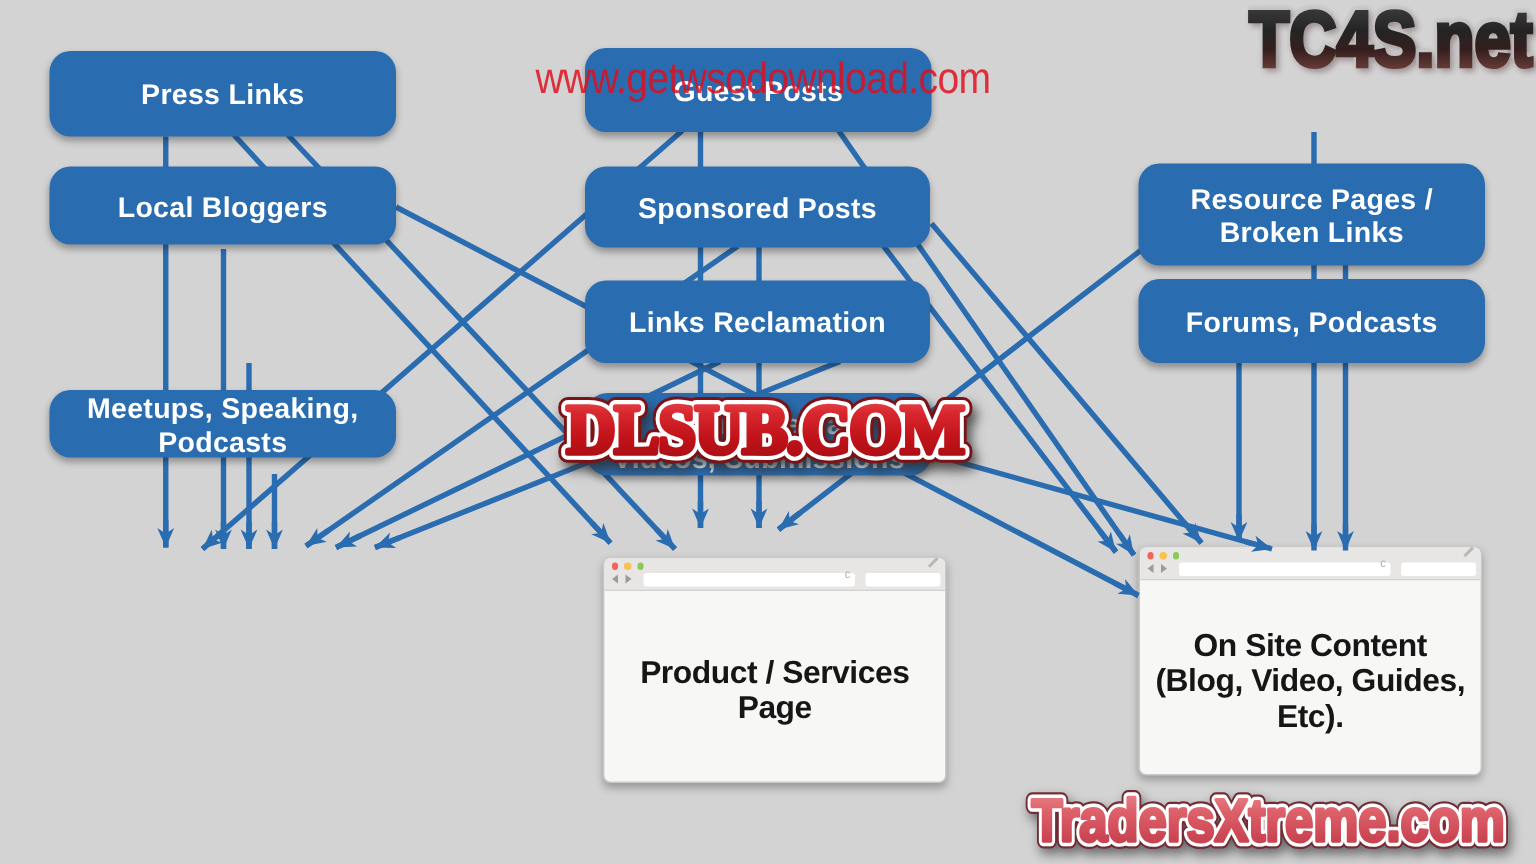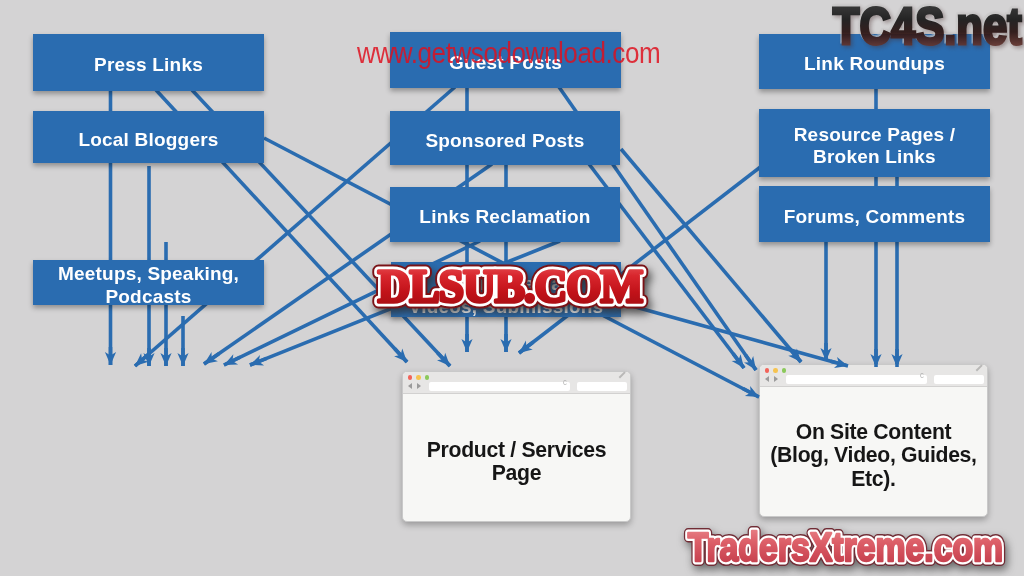--- a/index.html
+++ b/index.html
@@ -3,21 +3,21 @@
 <style>
 html,body{margin:0;padding:0;background:#d4d3d4;}
 #stage{position:relative;width:1024px;height:576px;overflow:hidden;
   background:#d4d3d4;font-family:"Liberation Sans",sans-serif;}
 svg.lay{position:absolute;left:0;top:0;}
 #lines{z-index:1;}
 #heads{z-index:3;}
 .bx{position:absolute;z-index:2;background:#2a6cb0;color:#fff;font-weight:bold;
   display:flex;align-items:center;justify-content:center;text-align:center;
   line-height:1.18;letter-spacing:.2px;
-  box-shadow:0 3px 5px rgba(0,0,0,.32);}
+  box-shadow:0 3px 5px rgba(0,0,0,.32);border-radius:14px;}
 .bx span{transform:translateY(2.5px);}
 .bx.m4 span{transform:translateY(6px);}
 .win{position:absolute;z-index:2;background:#f7f7f5;border-radius:5px;
   border:1px solid #c9c9c9;box-sizing:border-box;
   box-shadow:0 3px 6px rgba(0,0,0,.28);}
 .tb{position:absolute;left:0;top:0;right:0;height:21px;background:#e7e6e5;
   border-bottom:1px solid #d2d1d0;border-radius:4px 4px 0 0;}
 .dot{position:absolute;top:3px;width:4.6px;height:4.6px;border-radius:50%;}
 .nav{position:absolute;top:11px;width:0;height:0;border-top:3.2px solid transparent;
   border-bottom:3.2px solid transparent;}
@@ -85,28 +85,25 @@
     </div>
 <div class="bx" style="left:390px;top:111px;width:230px;height:54px;font-size:19px">
       <span>Sponsored Posts</span>
     </div>
 <div class="bx" style="left:390px;top:187px;width:230px;height:55px;font-size:19px">
       <span>Links Reclamation</span>
     </div>
 <div class="bx m4" style="left:391px;top:262px;width:230px;height:55px;font-size:19px">
       <span>Social Media,<br>Videos, Submissions</span>
     </div>
-<div class="bx" style="left:759px;top:34px;width:231px;height:55px;font-size:19px">
-      <span>Link Roundups</span>
-    </div>
 <div class="bx" style="left:759px;top:109px;width:231px;height:68px;font-size:19px">
       <span>Resource Pages /<br>Broken Links</span>
     </div>
 <div class="bx" style="left:759px;top:186px;width:231px;height:56px;font-size:19px">
-      <span>Forums, Comments</span>
+      <span>Forums, Podcasts</span>
     </div>
 
 <div class="win wlow" style="left:402px;top:371px;width:229px;height:151px">
  <div class="tb">
   <span class="dot" style="left:4.7px;background:#f2645a"></span>
   <span class="dot" style="left:13.2px;background:#f6c350"></span>
   <span class="dot" style="left:21.7px;background:#8bc95b"></span>
   <span class="nav n1"></span>
         <span class="nav n2"></span>
   <span class="url">

